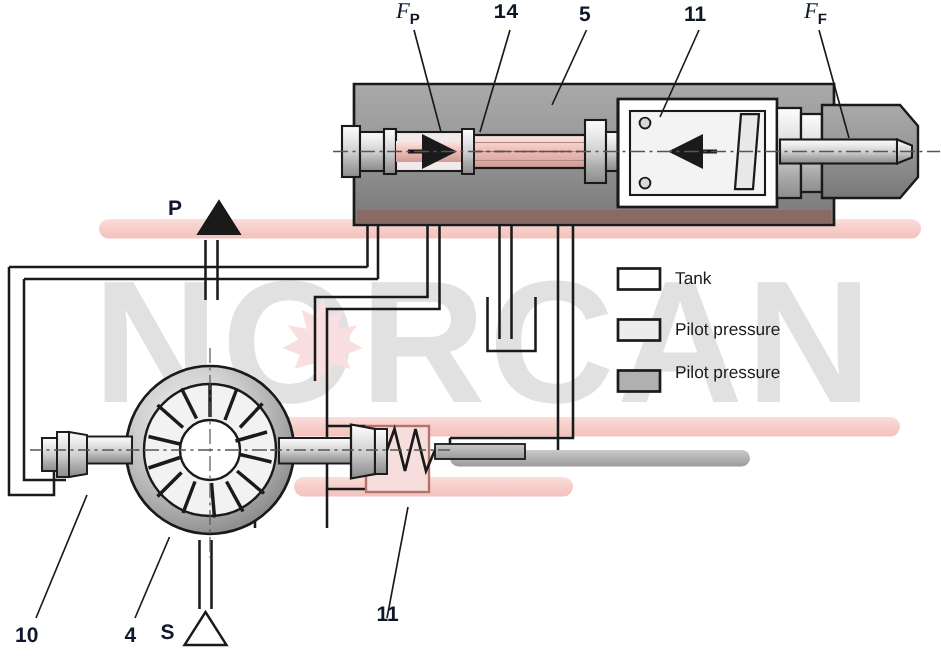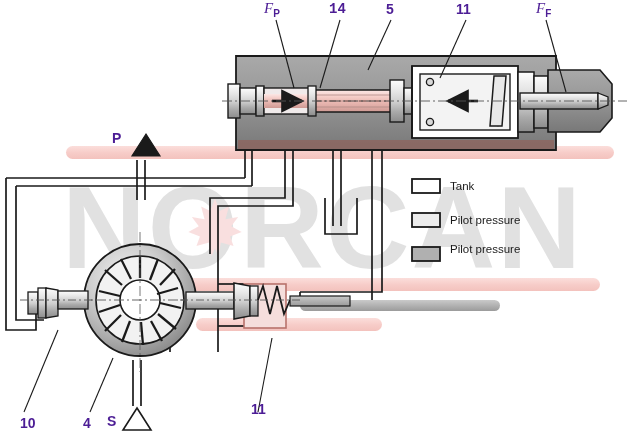--- a/index.html
+++ b/index.html
@@ -18,21 +18,21 @@
   #diagram-svg {
     position: absolute;
     left: 0;
     top: 0;
   }
   .lbl {
     position: absolute;
     font-family: "Liberation Sans", sans-serif;
     font-weight: bold;
     font-size: 14px;
-    color: #4c1d95;
+    color: #0f172a;
     white-space: nowrap;
   }
   .lbl-force {
     font-family: "Liberation Serif", serif;
     font-style: italic;
     font-weight: normal;
     font-size: 15px;
   }
   .lbl-force sub {
     font-family: "Liberation Sans", sans-serif;
@@ -284,21 +284,21 @@
   <div class="lbl lbl-force" style="left:264px; top:0px;"><span>F</span><sub>P</sub></div>
 
   <div class="lbl" style="left:329px; top:1px;font-family:Liberation Mono, monospace;">14</div>
 
   <div class="lbl" style="left:386px; top:1px;">5</div>
 
   <div class="lbl" style="left:456px; top:1px;">11</div>
 
   <div class="lbl lbl-force" style="left:536px; top:0px;"><span>F</span><sub>F</sub></div>
 
-  <div class="lbl" style="left:20px; top:415px;">10</div>
+  <div class="lbl" style="left:10px; top:415px;">10</div>
 
   <div class="lbl" style="left:83px; top:415px;">4</div>
 
   <div class="lbl" style="left:251px; top:401px;">11</div>
 
   <div class="lbl" style="left:112px; top:130px;">P</div>
 
   <div class="lbl" style="left:107px; top:413px;">S</div>
 
   <div class="legend-text" style="left:450px; top:180px;">Tank</div>

